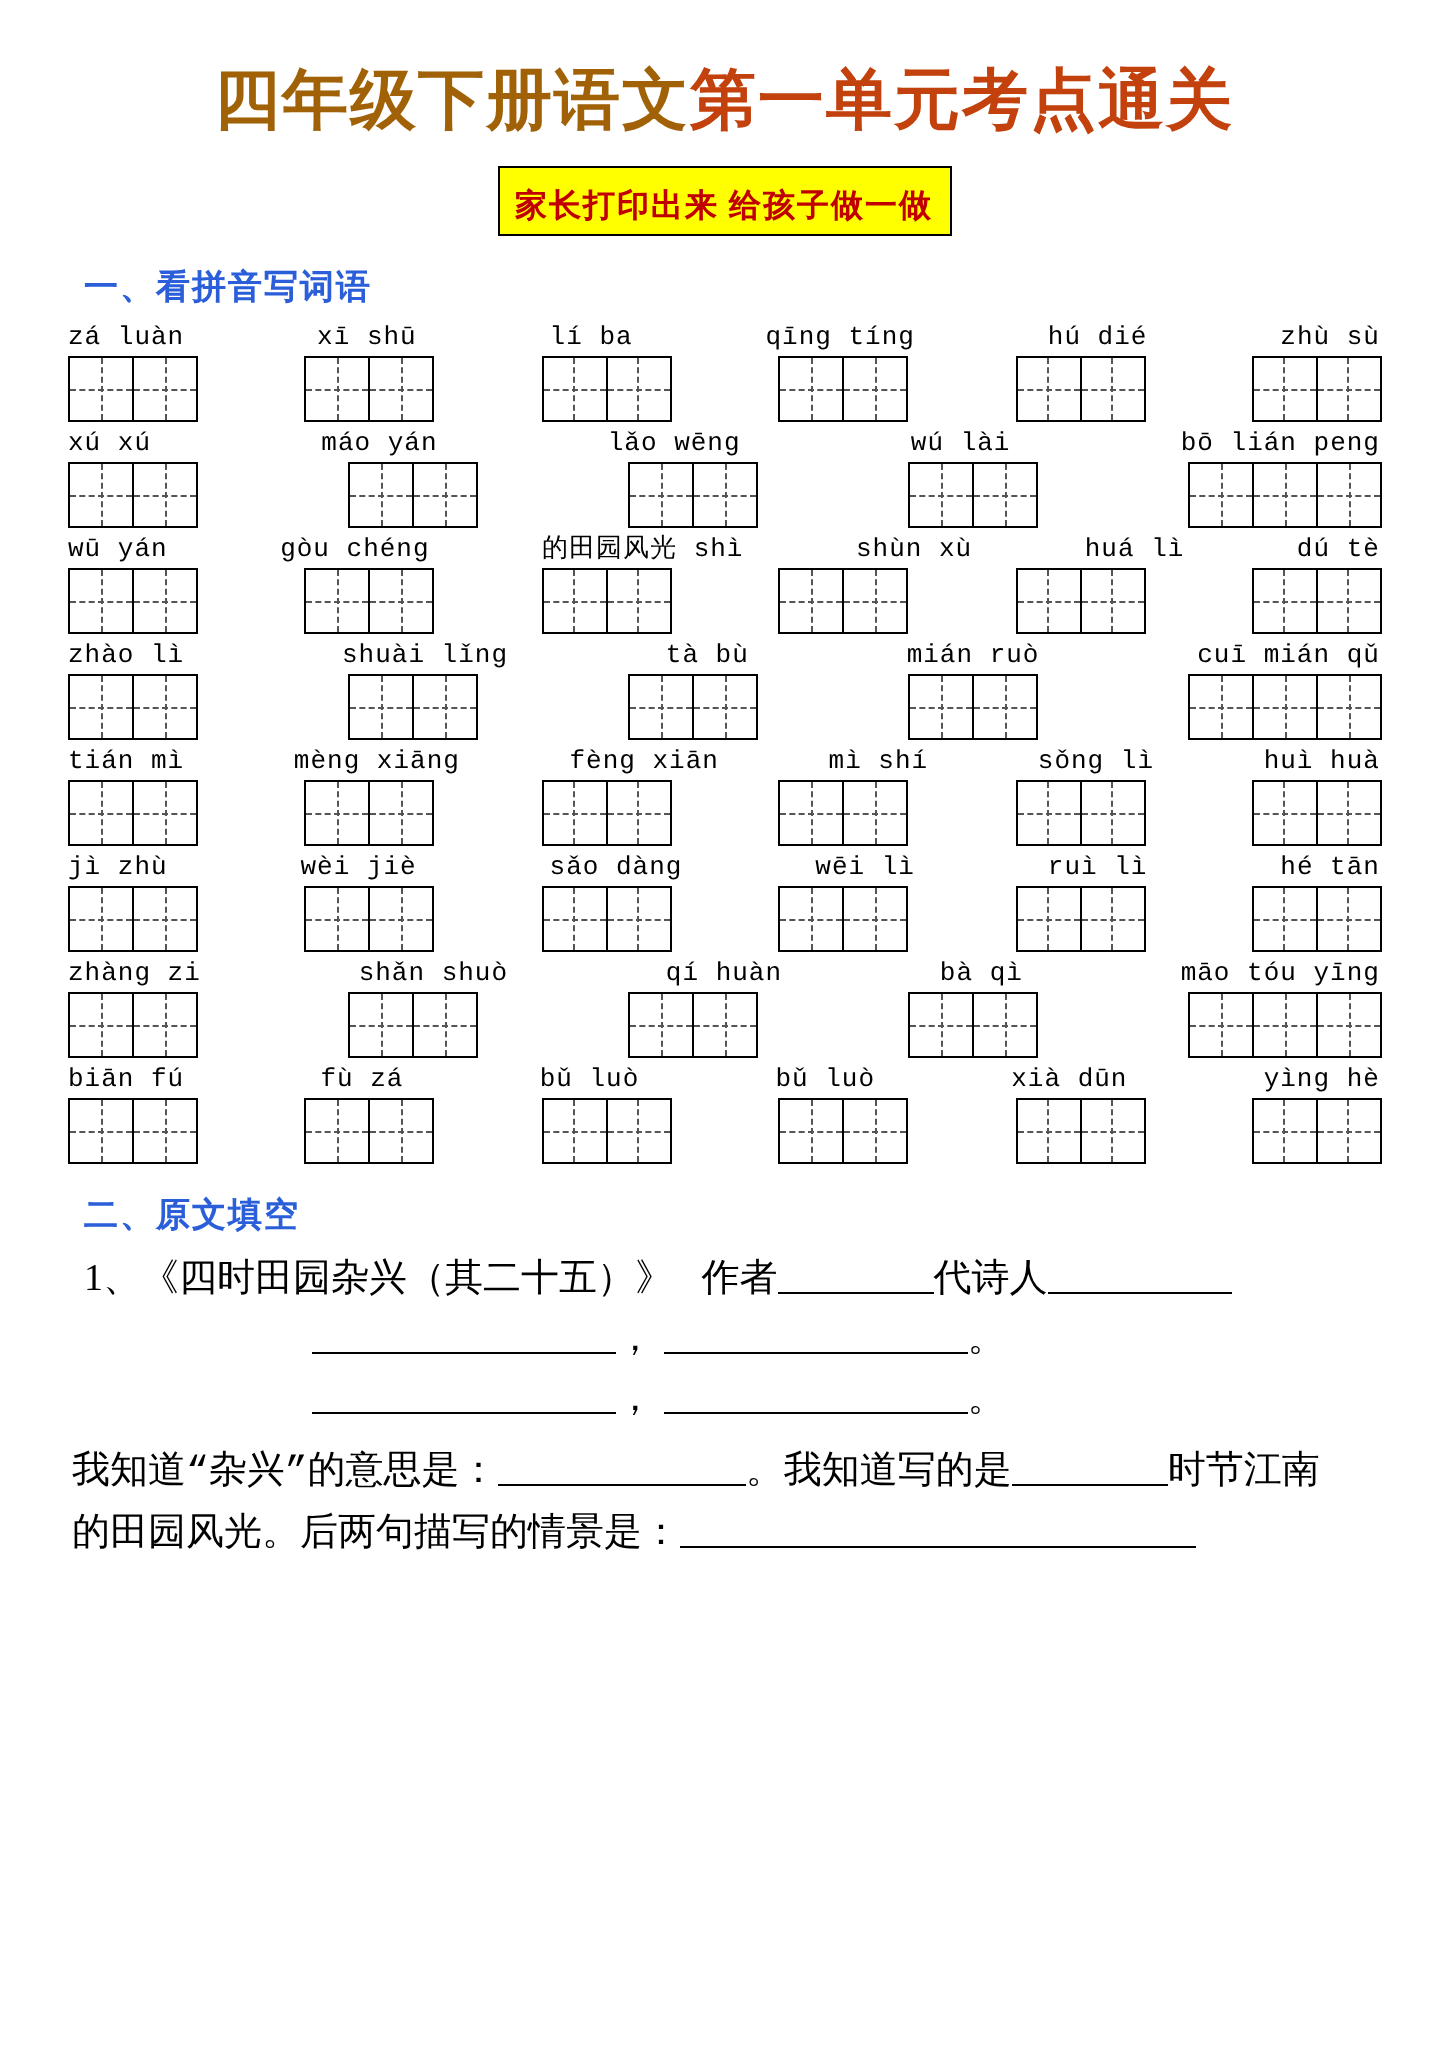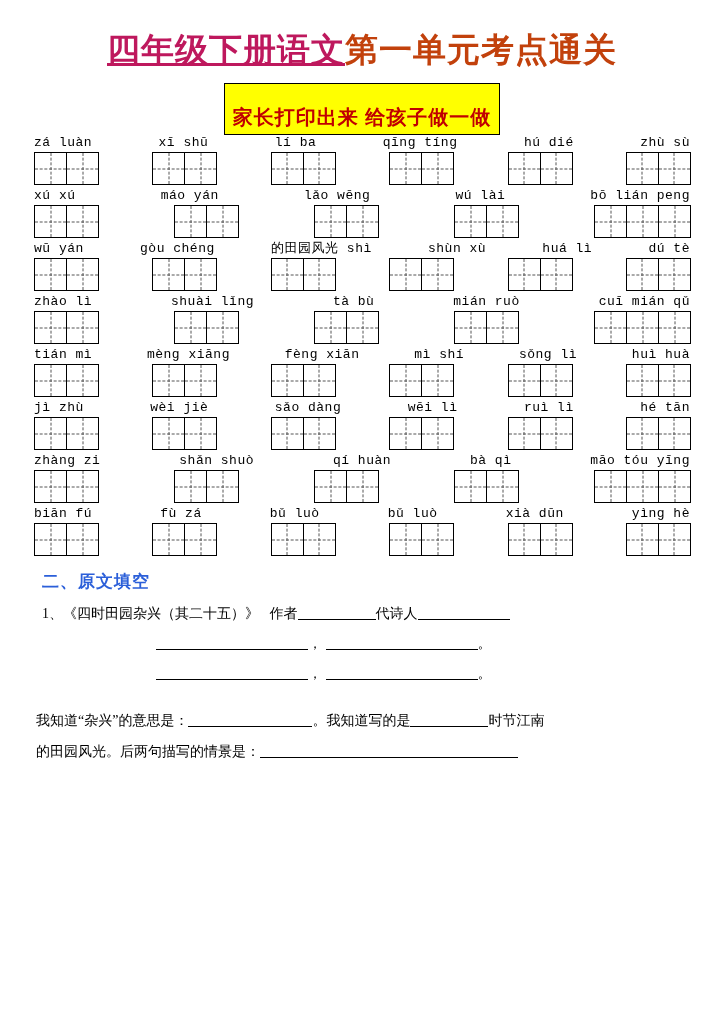--- a/index.html
+++ b/index.html
@@ -26,36 +26,36 @@
   
   .title-row {
     text-align: center;
     margin-top: 28px;
     white-space: nowrap;
     font-family: "Liberation Sans", sans-serif;
     font-weight: bold;
     font-size: 33px;
     letter-spacing: 1px;
   }
-  .title-black { color: #be185d; text-decoration: underline; }
+  .title-black { color: #a16207; }
   .title-red { color: #c2410c; }
 
   .subtitle-wrap {
     text-align: center;
     margin-top: 10px;
   }
   .subtitle {
     display: inline-block;
     background: #ffff00;
     border: 1.5px solid #000;
     color: #c00000;
-    font-family: Liberation Sans, sans-serif;
+    font-family: Liberation Serif, serif;
     font-weight: bold;
-    font-size: 20px;
-    padding: 20px 8px 3px 8px;
+    font-size: 16px;
+    padding: 9px 8px 3px 8px;
     letter-spacing: 1px;
   }
 
   
   .section-heading {
     color: #2b5fd9;
     font-family: "Liberation Sans", sans-serif;
     font-weight: bold;
     font-size: 17px;
     margin: 14px 0 6px 16px;
@@ -110,57 +110,59 @@
     position: absolute;
     top: 0; bottom: 0;
     left: 50%;
     border-left: 1px dashed #555;
     transform: translateX(-0.5px);
   }
 
   
   .fill-block {
     margin: 4px 10px 0 10px;
-    font-size: 14px;
+    font-size: 19px;
     line-height: 30px;
   }
   .fill-line-1 {
     margin-left: 6px;
   }
   .blank {
     display: inline-block;
     border-bottom: 1px solid #000;
     vertical-align: -2px;
   }
   .b-76 { width: 78px; }
   .b-90 { width: 92px; }
   .b-120 { width: 124px; }
   .b-150 { width: 152px; }
   .b-250 { width: 258px; }
   .indent-poem {
     margin-left: 120px;
   }
   .para {
-    margin-top: 16px;
+    margin-top: 6px;
     line-height: 31px;
+    font-family: Liberation Mono, monospace;
   }
 </style>
 </head>
 <body>
 
 <div class="page">
 
   <div class="title-row">
     <span class="title-black">四年级下册语文</span><span class="title-red">第一单元考点通关</span>
   </div>
 
   <div class="subtitle-wrap">
     <span class="subtitle">家长打印出来 给孩子做一做</span>
   </div>
 
+  <div class="section-heading">一、看拼音写词语</div>
 
   <div class="pinyin-block">
 
     <div class="row labels">
       <div class="cellgroup-label">zá  luàn</div>
       <div class="cellgroup-label">xī  shū</div>
       <div class="cellgroup-label">lí  ba</div>
       <div class="cellgroup-label">qīng tíng</div>
       <div class="cellgroup-label">hú  dié</div>
       <div class="cellgroup-label">zhù sù</div>

